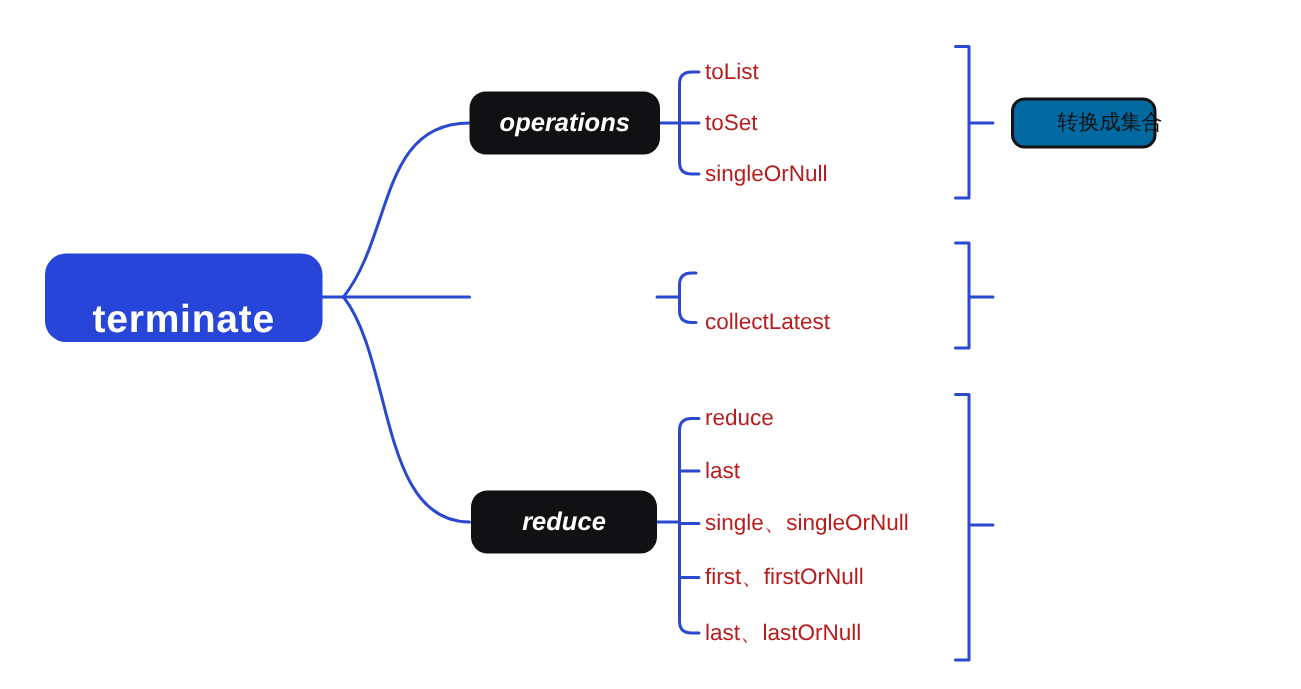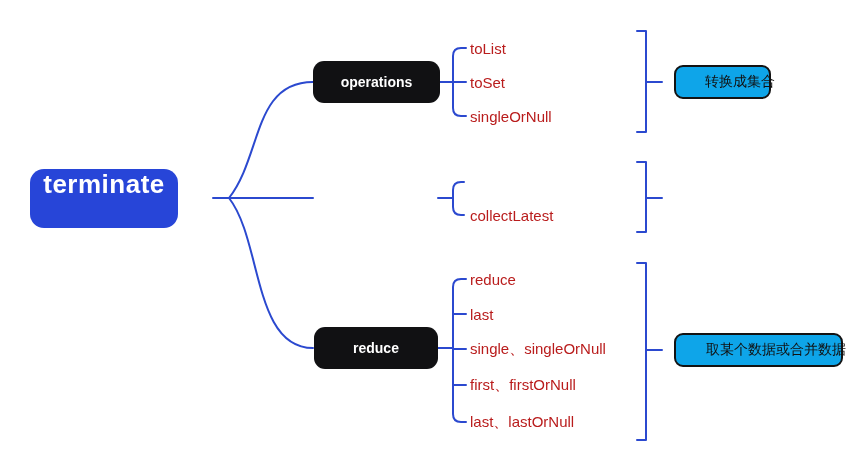--- a/index.html
+++ b/index.html
@@ -20,56 +20,57 @@
   svg.wires path {
     fill: none;
     stroke: #2b49cf;
     stroke-width: 2;
     stroke-linecap: round;
     stroke-linejoin: round;
   }
   .node-root {
     position: absolute;
     left: 30px; top: 169px;
-    width: 148px; height: 59px;
+    width: 185px; height: 59px;
     background: #2745d8;
     border-radius: 14px;
     color: #ffffff;
     font-size: 26px;
     font-weight: bold;
     display: flex;
-    align-items: flex-start;
+    align-items: flex-end;
     justify-content: center;
     letter-spacing: 0.5px;
   }
   .node-branch {
     position: absolute;
     background: #111113;
     border-radius: 11px;
     color: #ffffff;
-    font-size: 14px;
+    font-size: 17px;
     font-weight: bold;
     display: flex;
     align-items: center;
     justify-content: center;
+    font-style: italic;
   }
   .node-operations { left: 313px; top: 61px;  width: 127px; height: 42px; }
   .node-collect    { left: 314px; top: 177px; width: 124px; height: 42px; }
   .node-reduce     { left: 314px; top: 327px; width: 124px; height: 42px; }
   .leaf {
     position: absolute;
     left: 470px;
     transform: translateY(-50%);
     font-size: 15px;
     color: #b91c1c;
     white-space: nowrap;
   }
   .summary {
     position: absolute;
-    background: #0ea5e9;
+    background: #0369a1;
     border: 2px solid #131313;
     border-radius: 9px;
     font-size: 14px;
     color: #111111;
     display: flex;
     align-items: center;
     justify-content: center;
     white-space: nowrap;
     padding-left: 35px;
   }
@@ -118,17 +119,14 @@
 
   <div class="leaf" style="top:279px">reduce</div>
   <div class="leaf" style="top:314px">last</div>
   <div class="leaf" style="top:349px">single、singleOrNull</div>
   <div class="leaf" style="top:385px">first、firstOrNull</div>
   <div class="leaf" style="top:422px">last、lastOrNull</div>
 
   <div class="summary summary-operations">
     <span>转换成集合</span>
   </div>
-  <div class="summary summary-reduce">
-    <span>取某个数据或合并数据</span>
-  </div>
 
 </div>
 
 </body></html>

